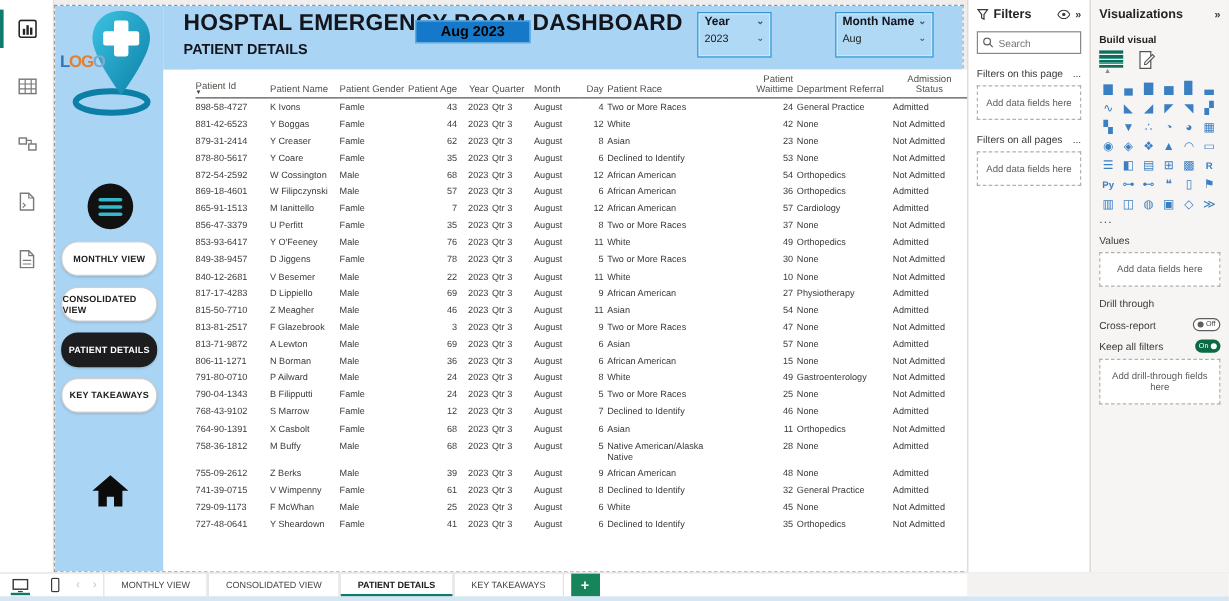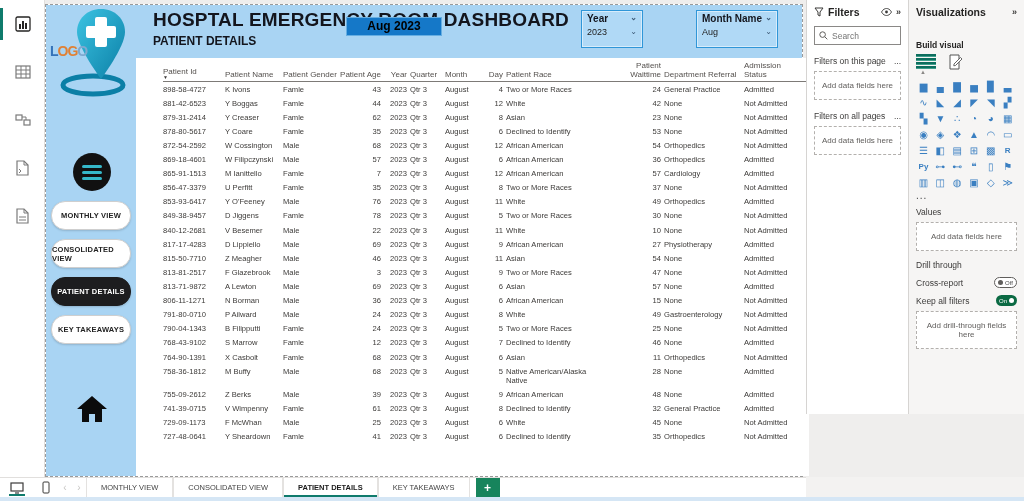--- a/index.html
+++ b/index.html
@@ -41,32 +41,32 @@
   
   .tablewrap { position:absolute; left:95px; top:53px; width:646px; height:418px; background:#fff;margin-left:22px; }
   table.ptable { border-collapse:collapse; width:640px; table-layout:fixed; }
   .ptable th { font-size:8px; font-weight:normal; color:#55514e; text-align:left; padding:3px 3px 2px 0; border-bottom:1px solid #7d7a77; vertical-align:bottom; }
   .ptable td { font-size:7.6px; color:#3c3a38; padding:2.5px 3px 2.5px 0; vertical-align:top; line-height:1.2; }
   .ptable .r { text-align:right; }
   .sort-caret { display:block; font-size:5px; color:#3c3a38; line-height:3px; }
   .vscroll { position:absolute; left:648px; top:4px; width:4px; height:74px; background:#c3c1bf; border-radius:2px; }
 
   
-  .pane { position:absolute; top:0; height:414px; background:#ffffff; border-left:1px solid #d6d4d2; }
+  .pane { position:absolute; top:0; height:477px; background:#ffffff; border-left:1px solid #d6d4d2; }
   .pane-filters { left:806px; width:102px; padding:6px 7px; }
   .pane-viz { left:908px; width:116px; background:#f6f5f4; padding:6px 7px; }
   .pane-title-row { display:flex; align-items:center; gap:4px; font-size:10.5px; font-weight:bold; color:#252423; }
   .pane-title-row .spacer { flex:1; }
   .mini-ic { color:#3b3a39; font-size:9px; }
   .searchbox { margin-top:8px; height:19px; border:1px solid #8a8886; display:flex; align-items:center; gap:4px; padding:0 4px; background:#fff; }
   .searchbox input { border:none; outline:none; width:70px; font-size:8.5px; color:#444; font-family:"Liberation Sans",sans-serif; background:transparent; }
   .sec-row { display:flex; margin-top:11px; font-size:8.5px; color:#3b3a39; }
   .sec-row .spacer { flex:1; }
   .dashed-box { margin-top:5px; border:1px dashed #b3b0ad; background:#fff; font-size:8px; color:#605e5c; text-align:center; padding:9px 2px; }
-  .build-label { margin-top:22px; font-size:8.5px; font-weight:bold; color:#252423; }
+  .build-label { margin-top:10px; font-size:8.5px; font-weight:bold; color:#252423; }
   .mode-row { display:flex; gap:12px; margin-top:4px; align-items:flex-end; }
   .mode-build { width:20px; height:16px; background:repeating-linear-gradient(#0d6e5e 0 2px, #3fa08c 2px 3px, transparent 3px 4px); position:relative; }
   .mode-build::after { content:"▲"; position:absolute; left:4px; top:15px; font-size:6px; color:#8a8886; }
   .viz-grid { margin-top:10px; display:grid; grid-template-columns:repeat(6,1fr); row-gap:3px; }
   .vicon { width:15px; height:13px; font-size:10px; line-height:13px; text-align:center; color:#3a7fc1; }
   .vicon.txt { font-size:8px; font-weight:bold; }
   .viz-more { font-size:10px; color:#444; margin-top:1px; letter-spacing:1px; }
   .drill-row { display:flex; align-items:center; margin-top:7px; font-size:8.5px; color:#3b3a39; }
   .drill-row .spacer { flex:1; }
   .pill { border-radius:7px; font-size:6px; display:flex; align-items:center; padding:0 3px; height:11px; gap:2px; }
@@ -209,21 +209,21 @@
               <th style="width: 58px; text-align: left;">Patient Name</th>
               <th style="width: 57px; text-align: left;">Patient Gender</th>
               <th style="width: 44px; text-align: right;">Patient Age</th>
               <th style="width: 26px; text-align: right;">Year</th>
               <th style="width: 35px; text-align: left;">Quarter</th>
               <th style="width: 38px; text-align: left;">Month</th>
               <th style="width: 23px; text-align: right;">Day</th>
               <th style="width: 100px; text-align: left;">Patient Race</th>
               <th style="width: 58px; text-align: right;">Patient Waittime</th>
               <th style="width: 80px; text-align: left;">Department Referral</th>
-              <th style="width: 64px; text-align: left;">Admission Status</th>
+              <th style="width: 64px; text-align: center;">Admission Status</th>
             </tr>
           </thead>
         <tbody id="tbody">
             <tr>
               <td>898-58-4727</td>
               <td>K Ivons</td>
               <td>Famle</td>
               <td class="r">43</td>
               <td class="r">2023</td>
               <td>Qtr 3</td>

